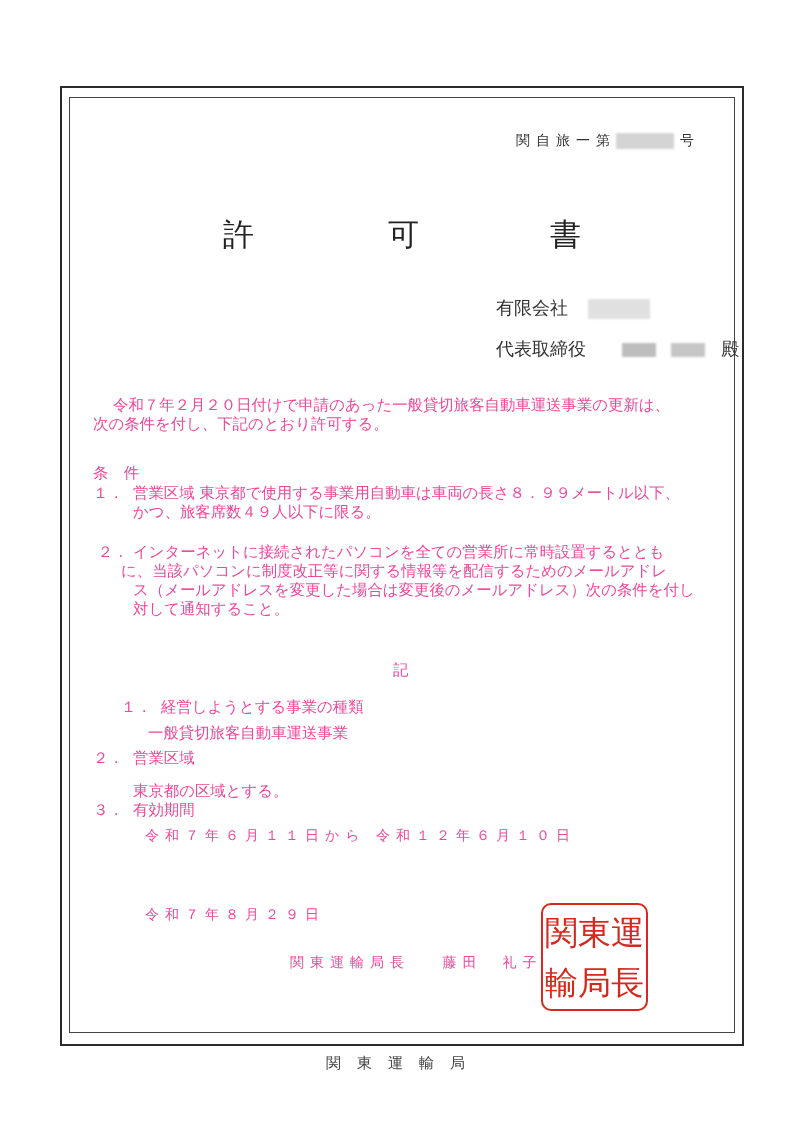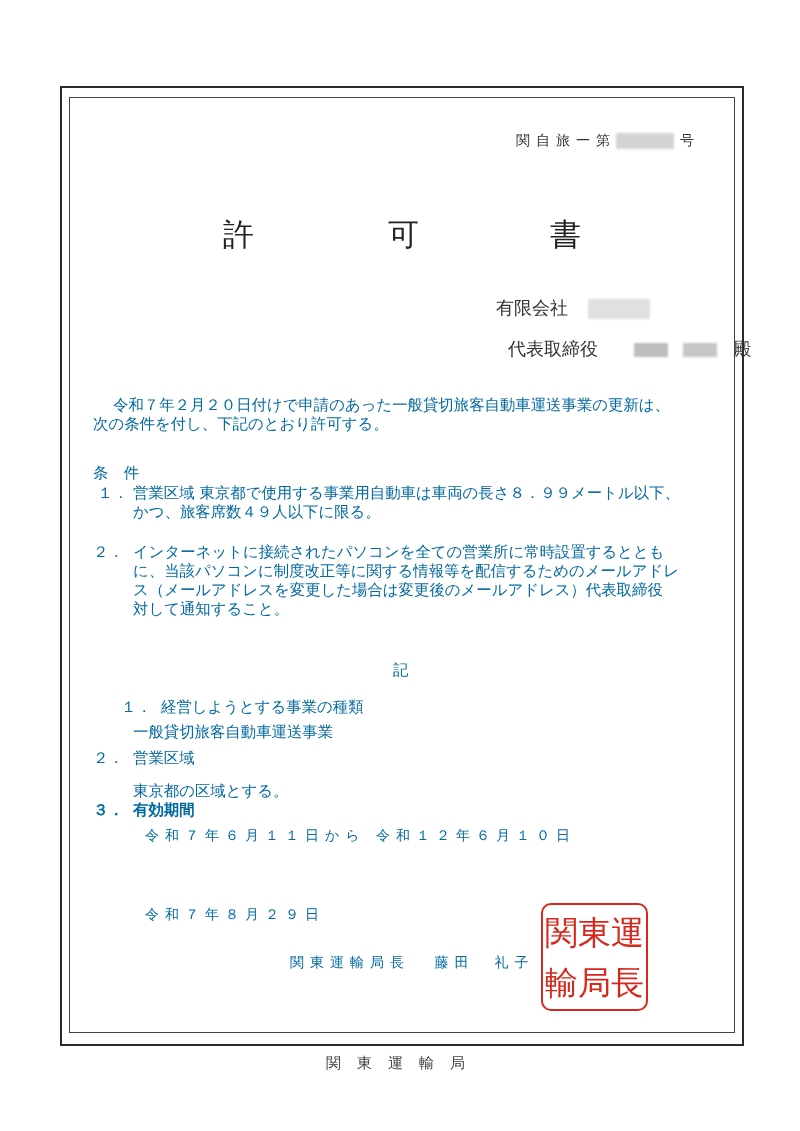--- a/index.html
+++ b/index.html
@@ -13,21 +13,21 @@
     border:2.5px solid #2b2b2b;
   }
   .inner-frame {
     position:absolute; left:69px; top:97px; width:664px; height:934px;
     border:1.2px solid #444;
   }
   .doc-no { left:516px; top:132px; font-size:14px; letter-spacing:6px; color:#333; }
   .redact { display:inline-block; background:#d4d4d4; filter:blur(1.2px); vertical-align:middle; }
   .title { top:214px; font-size:31px; color:#222; }
   .addr { font-size:18px; color:#333; }
-  .body-text { font-size:15.4px; line-height:19px; color:#0369a1; }
+  .body-text { font-size:15.4px; line-height:19px; color:#ec4899; }
   .num { display:inline-block; width:40px; }
   .spaced { letter-spacing:6px;margin-left:12px; }
   .seal {
     position:absolute; left:541px; top:903px; width:107px; height:108px;
     border:2.5px solid #d6281c; border-radius:10px; color:#d6281c;
     display:grid; grid-template-columns:repeat(3, 1fr); grid-template-rows:1fr 1fr;
     grid-auto-flow: column; direction: rtl;
     font-family: "DejaVu Sans", sans-serif; font-size:33px; line-height:1; text-align:center;
     box-sizing:border-box; padding:2px;
   }
@@ -45,66 +45,66 @@
 </div>
 
 <div class="abs title" style="left:223px;">許</div>
 <div class="abs title" style="left:388px;">可</div>
 <div class="abs title" style="left:550px;">書</div>
 
 <div class="abs addr" style="left:496px; top:296px;">
   <span>有限会社</span>
   <span class="redact" style="width:62px;height:20px;margin-left:14px;background:#e0e0e0;"></span>
 </div>
-<div class="abs addr" style="left:496px; top:337px;margin-left:12px;">
+<div class="abs addr" style="left:496px; top:337px;">
   <span>代表取締役</span>
   <span class="redact" style="width:34px;height:14px;margin-left:30px;background:#bdbdbd;"></span>
   <span class="redact" style="width:34px;height:14px;margin-left:10px;background:#c6c6c6;"></span>
   <span style="margin-left:10px;">殿</span>
 </div>
 
 <div class="abs body-text" style="left:113px; top:396px;">令和７年２月２０日付けで申請のあった一般貸切旅客自動車運送事業の更新は、</div>
 <div class="abs body-text" style="left:93px; top:415px;">次の条件を付し、下記のとおり許可する。</div>
 
 <div class="abs body-text" style="left:93px; top:464px;">条　件</div>
 
-<div class="abs body-text" style="left:93px; top:484px;text-align:center;">
+<div class="abs body-text" style="left:93px; top:484px;">
   <span class="num">１．</span><span>営業区域 東京都で使用する事業用自動車は車両の長さ８．９９メートル以下、</span>
 </div>
 <div class="abs body-text" style="left:133px; top:503px;">かつ、旅客席数４９人以下に限る。</div>
 
-<div class="abs body-text" style="left:93px; top:543px;">
+<div class="abs body-text" style="left:93px; top:543px;text-align:center;">
   <span class="num">２．</span><span>インターネットに接続されたパソコンを全ての営業所に常時設置するととも</span>
 </div>
-<div class="abs body-text" style="left:133px; top:562px;">に、当該パソコンに制度改正等に関する情報等を配信するためのメールアドレ</div>
-<div class="abs body-text" style="left:133px; top:581px;">ス（メールアドレスを変更した場合は変更後のメールアドレス）代表取締役</div>
+<div class="abs body-text" style="left:121px; top:562px;">に、当該パソコンに制度改正等に関する情報等を配信するためのメールアドレ</div>
+<div class="abs body-text" style="left:133px; top:581px;">ス（メールアドレスを変更した場合は変更後のメールアドレス）次の条件を付し</div>
 <div class="abs body-text" style="left:133px; top:600px;">対して通知すること。</div>
 
 <div class="abs body-text" style="left:393px; top:661px;">記</div>
 
 <div class="abs body-text" style="left:93px; top:698px;margin-left:28px;">
   <span class="num">１．</span><span>経営しようとする事業の種類</span>
 </div>
-<div class="abs body-text" style="left:133px; top:723px;">一般貸切旅客自動車運送事業</div>
+<div class="abs body-text" style="left:148px; top:723px;font-family:Liberation Serif, serif;">一般貸切旅客自動車運送事業</div>
 
 <div class="abs body-text" style="left:93px; top:749px;">
   <span class="num">２．</span><span>営業区域</span>
 </div>
 <div class="abs body-text" style="left:133px; top:775px;margin-top:7px;">東京都の区域とする。</div>
 
-<div class="abs body-text" style="left:93px; top:801px;font-weight:bold;">
+<div class="abs body-text" style="left:93px; top:801px;">
   <span class="num">３．</span><span>有効期間</span>
 </div>
 <div class="abs body-text spaced" style="left:133px; top:826px; font-size:14px;">令和７年６月１１日から 令和１２年６月１０日</div>
 
 <div class="abs body-text spaced" style="left:133px; top:905px; font-size:14px;">令和７年８月２９日</div>
 
 <div class="abs body-text" style="left:278px; top:953px; font-size:14px;">
   <span class="spaced">関東運輸局長</span>
-  <span class="spaced" style="margin-left:20px;">藤田　礼子</span>
+  <span class="spaced" style="margin-left:28px;">藤田　礼子</span>
 </div>
 
 <div class="seal">
   <span>運</span>
   <span>長</span>
   <span>東</span>
   <span>局</span>
   <span>関</span>
   <span>輸</span>
 </div>

